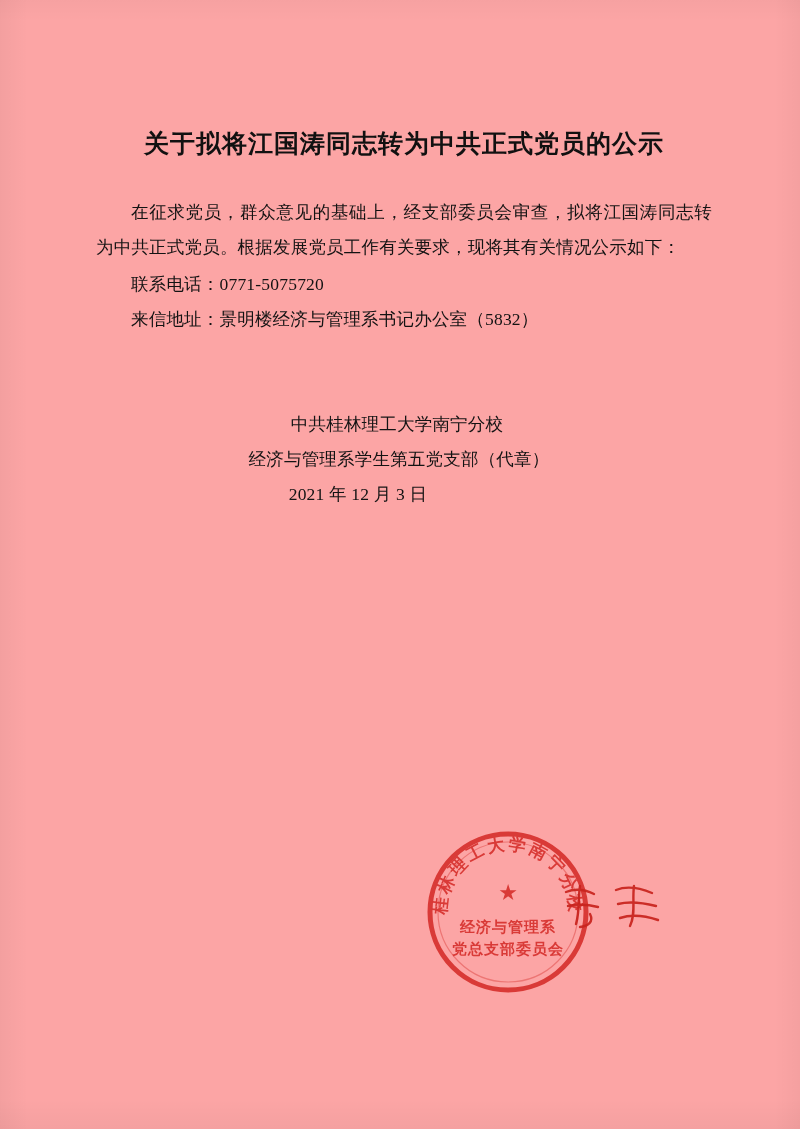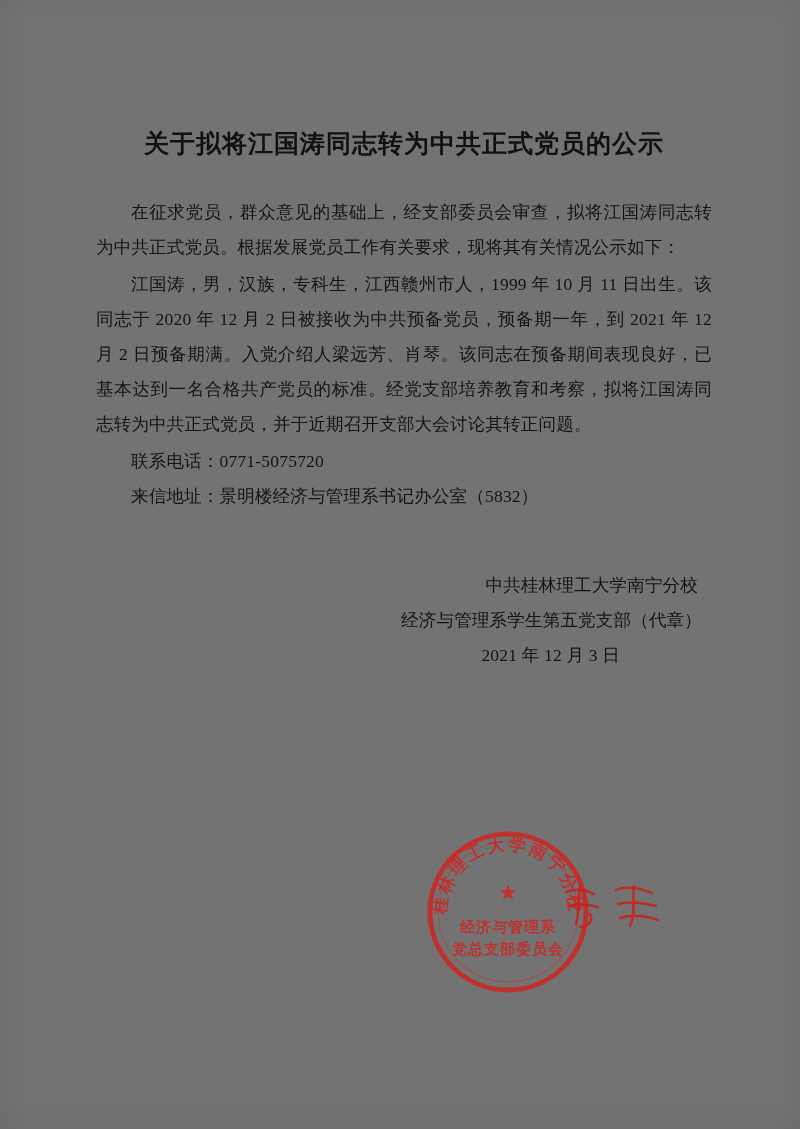--- a/index.html
+++ b/index.html
@@ -13,21 +13,21 @@
     font-family: "Liberation Serif", "DejaVu Serif", serif;
     color: #1a1a1a;
     position: relative;
     overflow: hidden;
   }
   .page {
     position: absolute;
     left: 0; top: 0;
     width: 800px;
     height: 1129px;
-    background: #737373;
+    background: #fca5a5;
   }
   
   .page::before {
     content: "";
     position: absolute;
     inset: 0;
     background:
       linear-gradient(90deg, rgba(0,0,0,0.035) 0px, rgba(0,0,0,0.0) 28px),
       linear-gradient(270deg, rgba(0,0,0,0.03) 0px, rgba(0,0,0,0.0) 26px),
       linear-gradient(180deg, rgba(0,0,0,0.025) 0px, rgba(0,0,0,0.0) 22px),
@@ -68,22 +68,22 @@
   }
   p.contact-line {
     margin: 0;
     font-size: 17.5px;
     line-height: 35px;
     text-indent: 2em;
     color: #131313;
     letter-spacing: 0.2px;
   }
   .signature-block {
-    margin-top: 54px;
-    text-align: right;
+    margin-top: 70px;
+    text-align: center;
     position: relative;
     padding-right: 8px;
   }
   p.sig-line {
     margin: 0;
     font-size: 17.5px;
     line-height: 35px;
     color: #131313;
     letter-spacing: 0.2px;
   }
@@ -116,21 +116,20 @@
 </head>
 <body>
 
 <div class="page">
   <div class="content">
 
     <h1 class="doc-title">关于拟将江国涛同志转为中共正式党员的公示</h1>
 
     <div class="body-block">
       <p class="para">在征求党员，群众意见的基础上，经支部委员会审查，拟将江国涛同志转为中共正式党员。根据发展党员工作有关要求，现将其有关情况公示如下：</p>
-      <p class="para">江国涛，男，汉族，专科生，江西赣州市人，1999 年 10 月 11 日出生。该同志于 2020 年 12 月 2 日被接收为中共预备党员，预备期一年，到 2021 年 12 月 2 日预备期满。入党介绍人梁远芳、肖琴。该同志在预备期间表现良好，已基本达到一名合格共产党员的标准。经党支部培养教育和考察，拟将江国涛同志转为中共正式党员，并于近期召开支部大会讨论其转正问题。</p>
     </div>
 
     <div class="contact-block">
       <p class="contact-line">联系电话：0771-5075720</p>
       <p class="contact-line">来信地址：景明楼经济与管理系书记办公室（5832）</p>
     </div>
 
     <div class="signature-block">
       <p class="sig-line sig-indent-1">中共桂林理工大学南宁分校</p>
       <p class="sig-line sig-indent-2">经济与管理系学生第五党支部（代章）</p>

